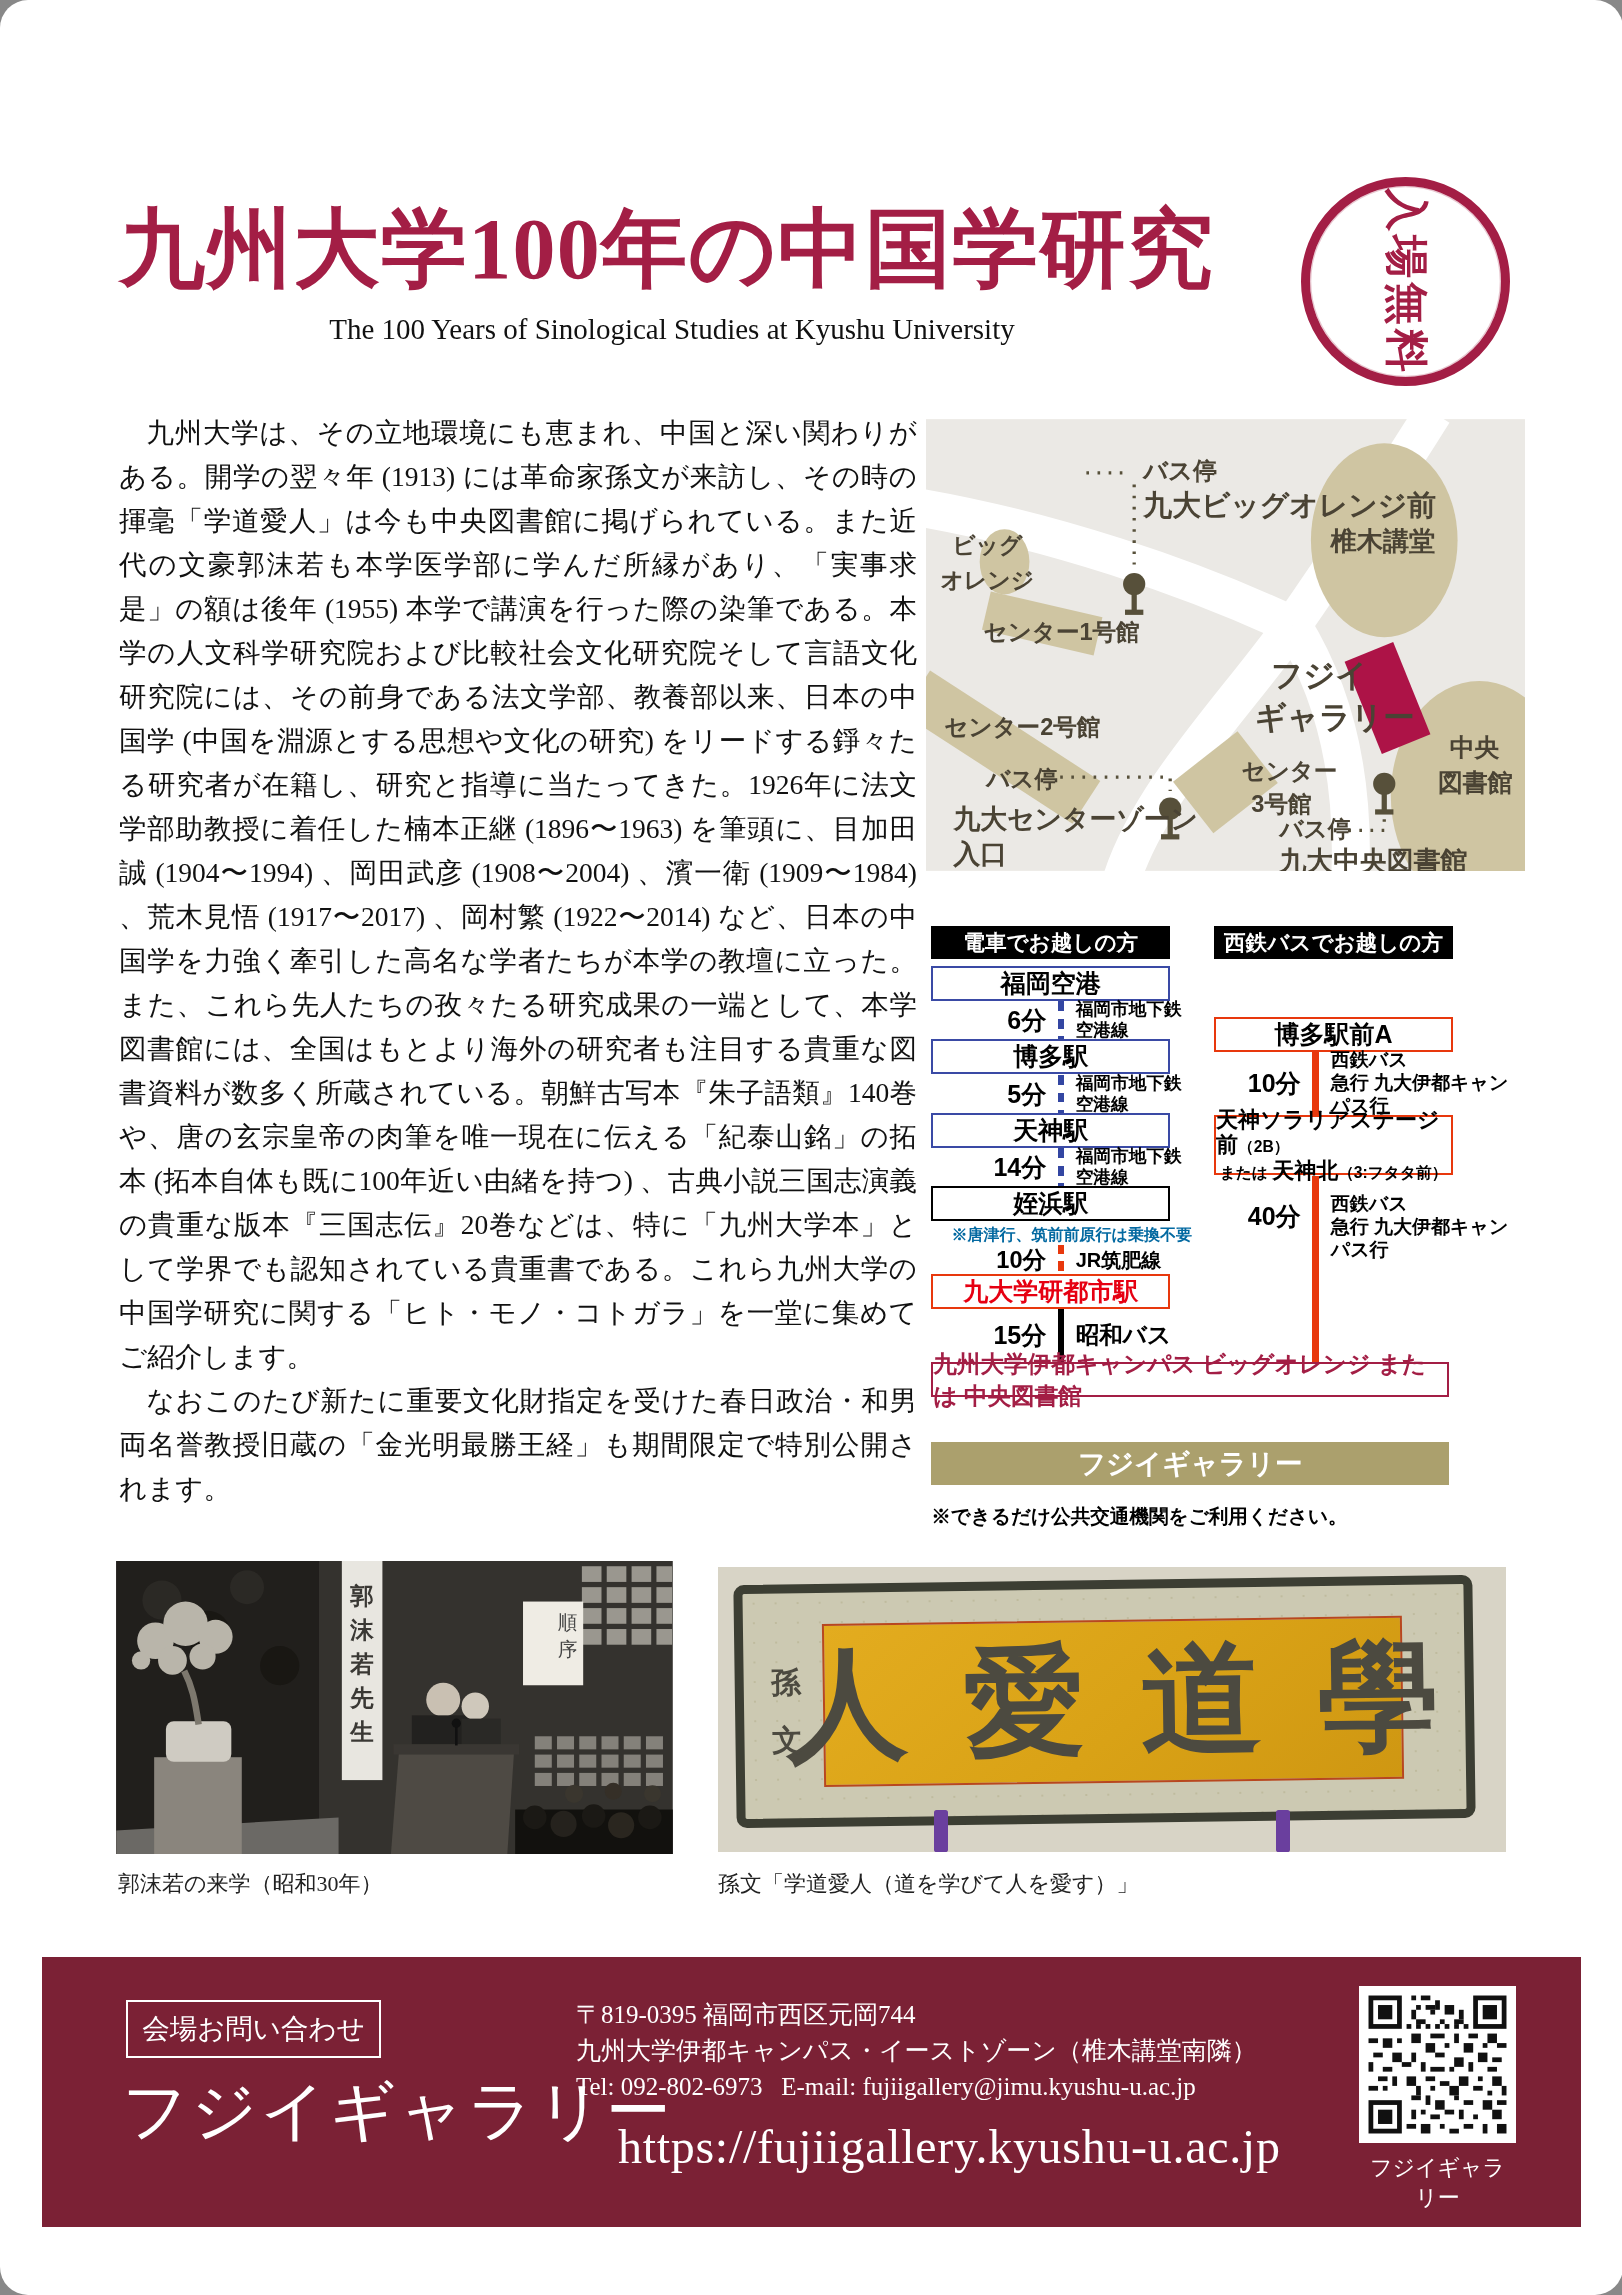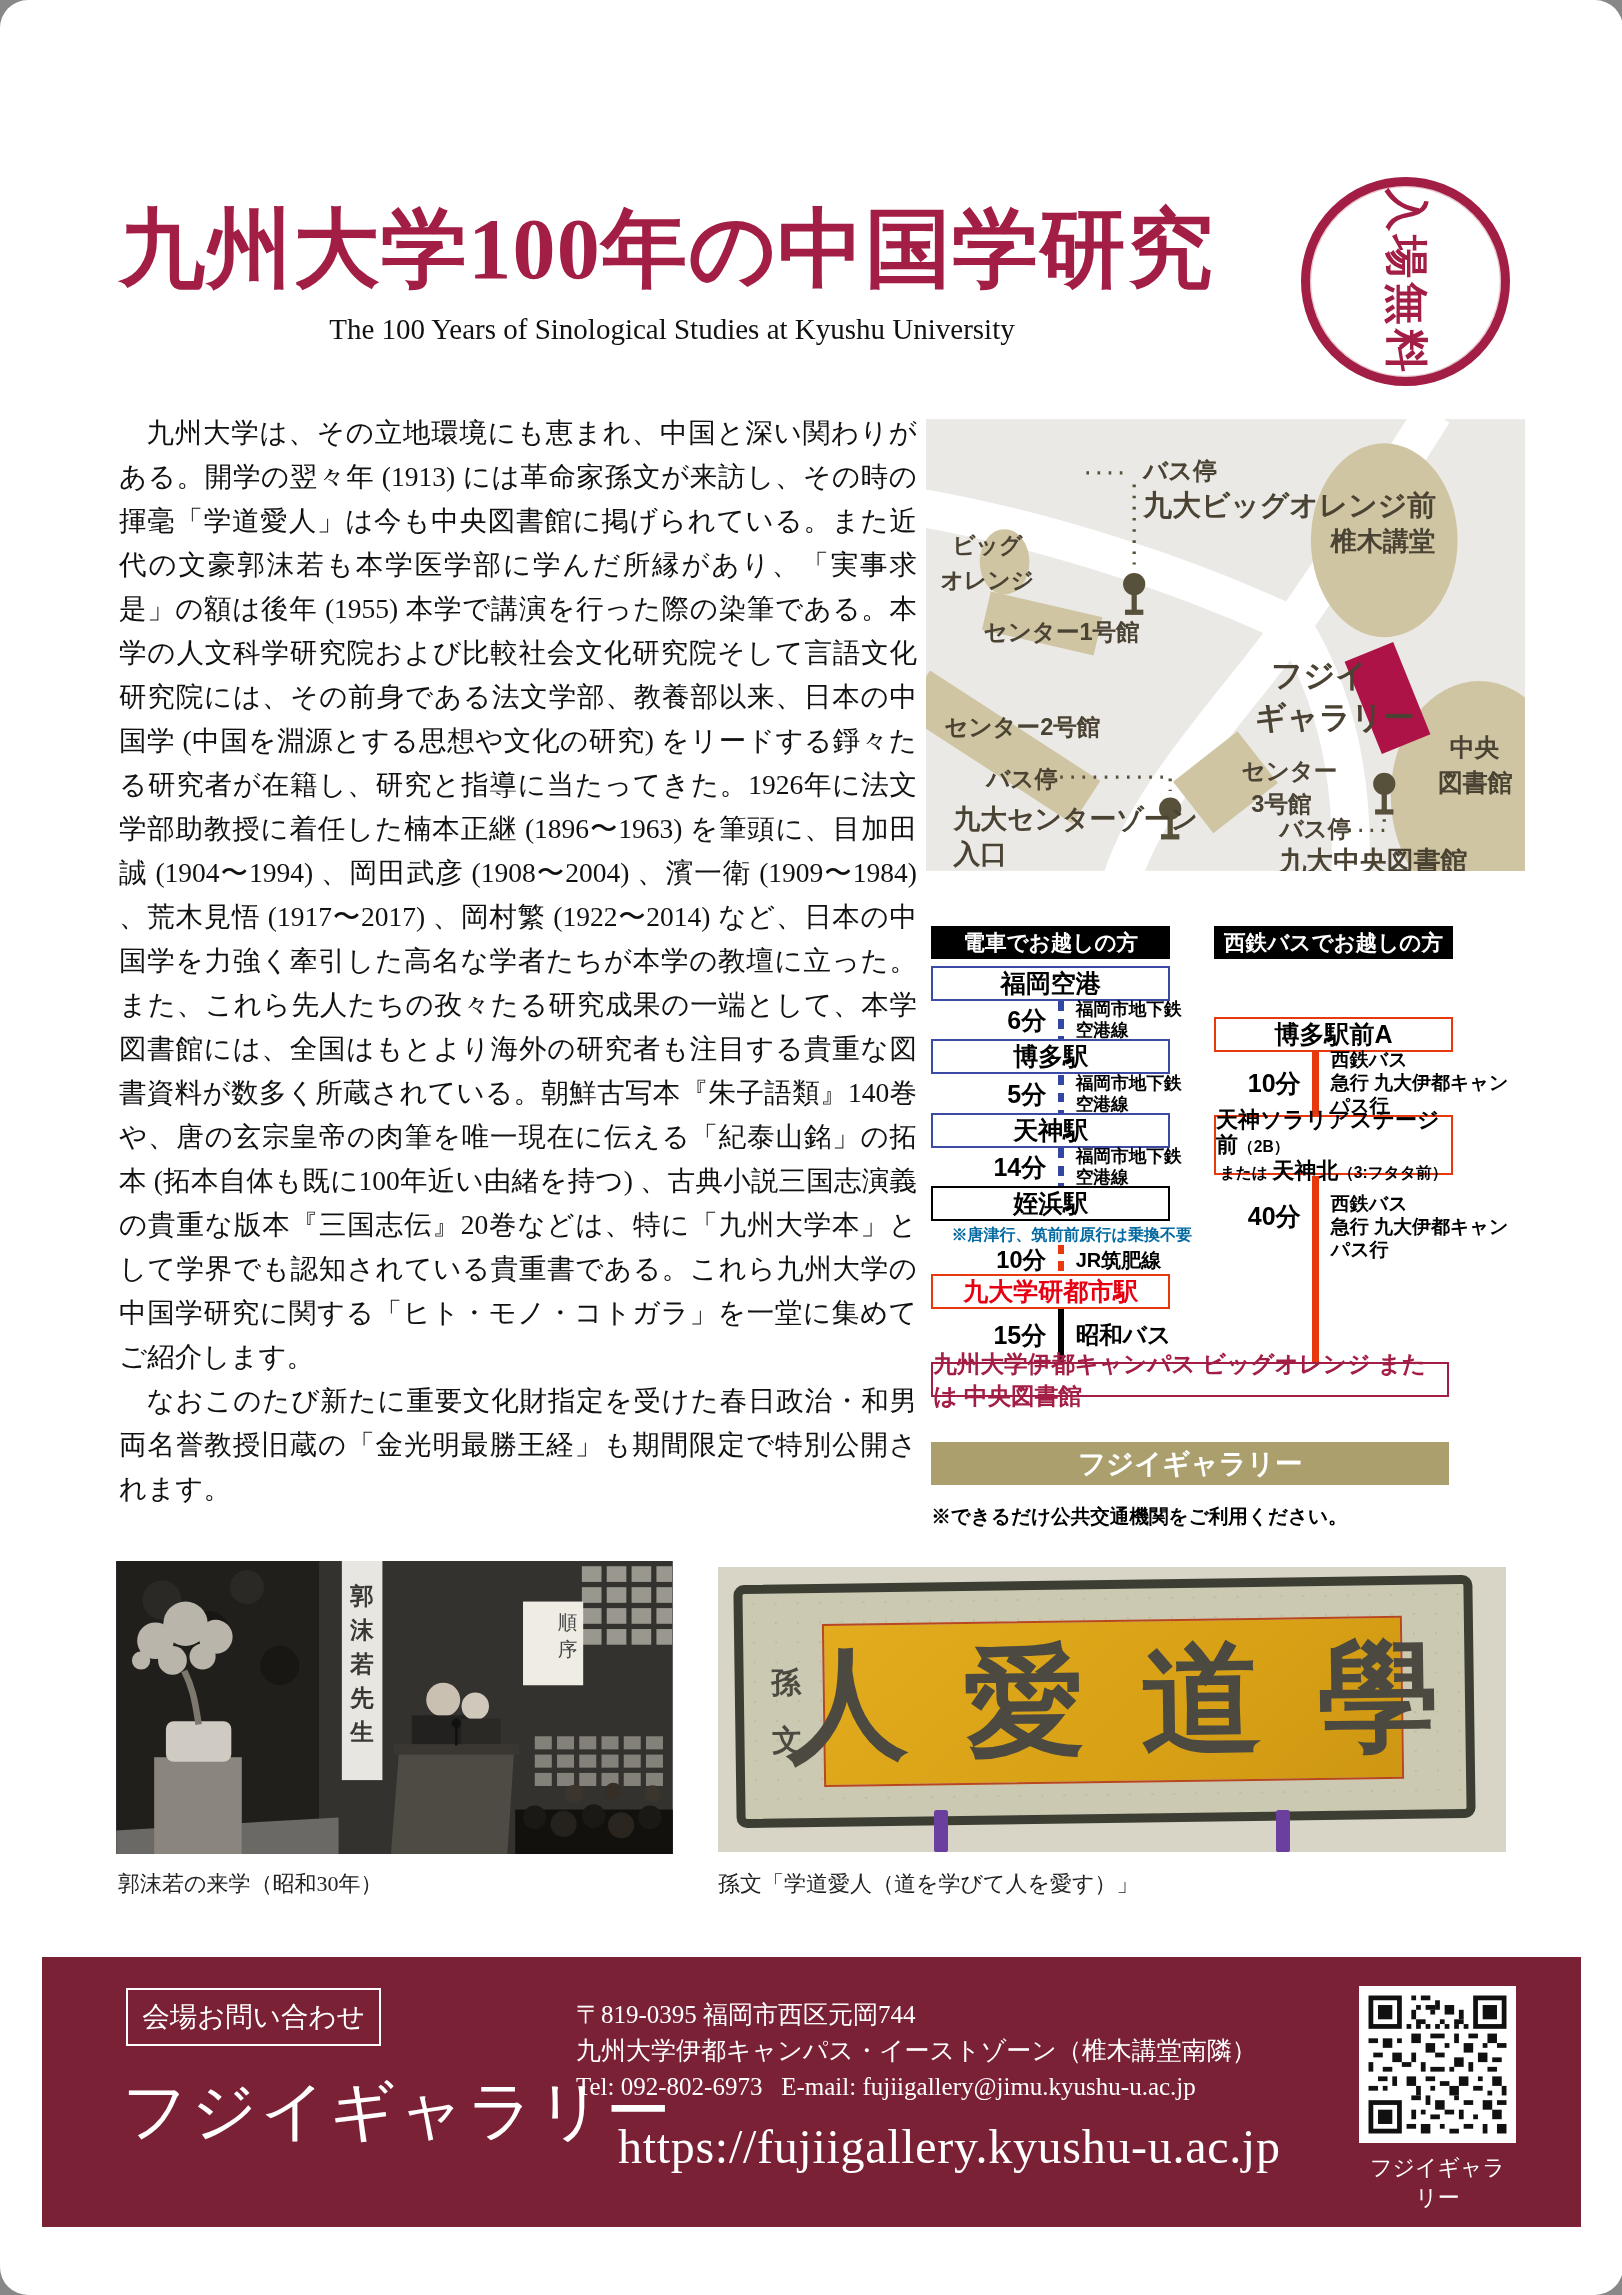--- a/index.html
+++ b/index.html
@@ -112,21 +112,21 @@
   }
   .clamp { position:absolute; bottom:0; width:14.4px; height:42px; background:#6a3f9e; border-radius:2.6px; }
   .caption {
     position:absolute; top:1869px; font-family:"Liberation Serif","DejaVu Serif",serif;
     font-size:22px; color:#222;
   }
 
   
   .footer { position:absolute; left:42px; top:1957px; width:1539px; height:270px; background:#7b2135; color:#fff; }
   .contact-box {
-    position:absolute; left:84px; top:31px; width:251px; height:54px;
+    position:absolute; left:84px; top:43px; width:251px; height:54px;
     border:2px solid #fff; display:flex; align-items:center; justify-content:center;
     font-family:Liberation Serif, serif; font-size:27.5px;
   }
   .gallery-name {
     position:absolute; left:80px; top:110px; white-space:nowrap;
     font-family:"Liberation Serif","DejaVu Serif",serif; font-size:65px; letter-spacing:2.6px;
   }
   .footer-note {
     position:absolute; left:84px; top:196px; font-family:"Liberation Serif","DejaVu Serif",serif;
     font-size:21.6px; line-height:1.6;

